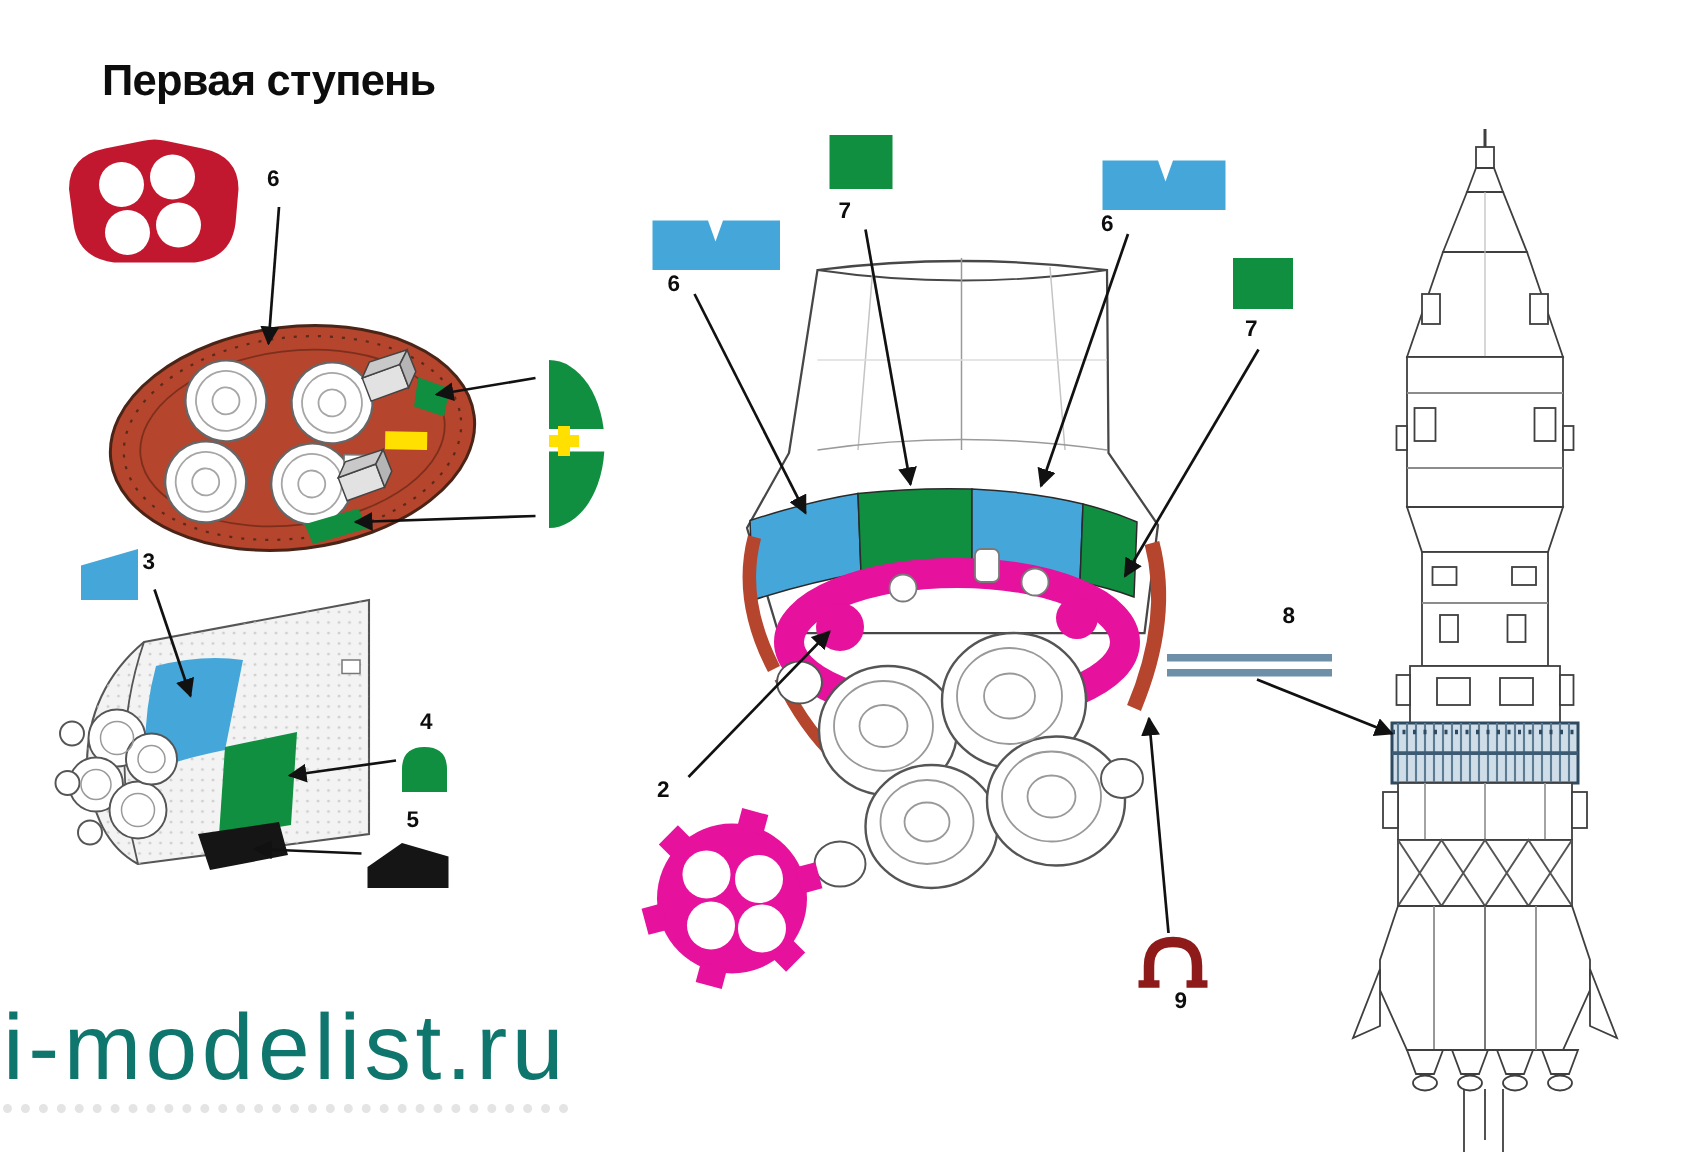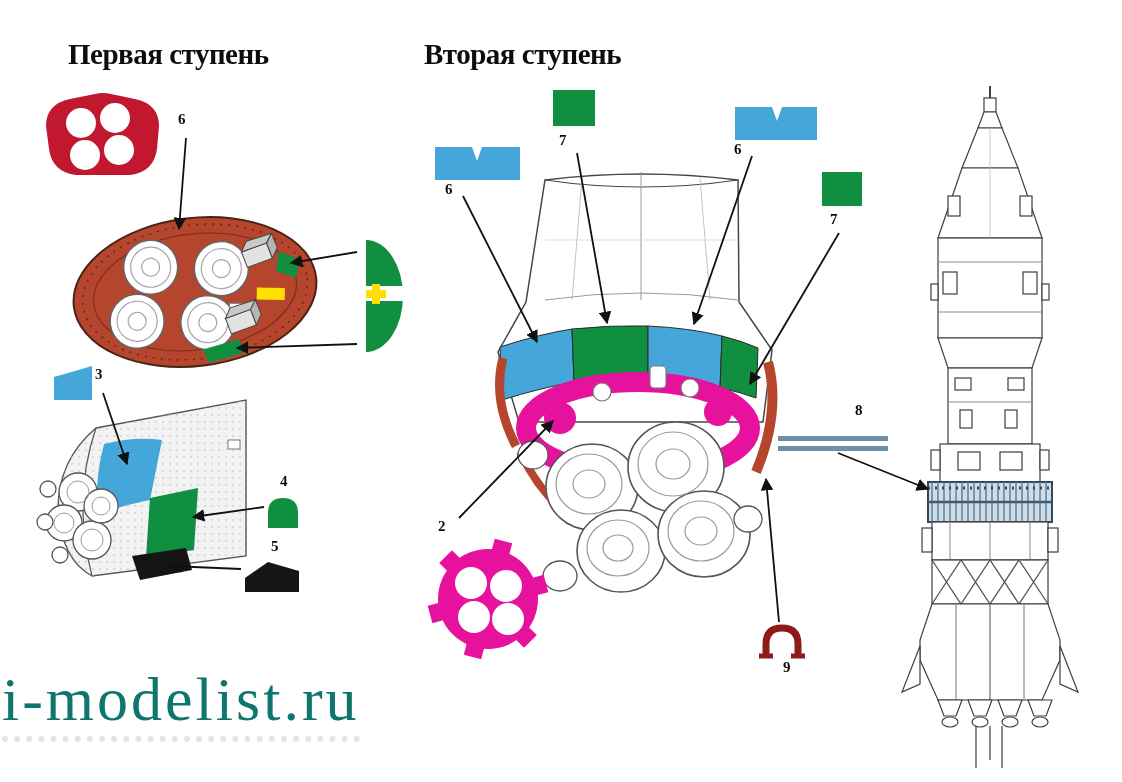--- a/index.html
+++ b/index.html
@@ -1,18 +1,18 @@
 <!DOCTYPE html>
 <html><head>
 <meta charset="utf-8">
 <style>
   * { margin:0; padding:0; box-sizing:border-box; }
   html,body { background:#ffffff; }
   body { font-family:"Liberation Sans", sans-serif; }
-  .canvas { position:relative; width:1122px; height:782px; background:#ffffff; overflow:hidden;font-family:Liberation Serif, serif; }
+  .canvas { position:relative; width:1122px; height:782px; background:#ffffff; overflow:hidden; }
   .art { position:absolute; left:0; top:0; }
   .title { position:absolute; font-size:29px; font-weight:700; color:#0d0d0d; white-space:nowrap; letter-spacing:-0.5px; }
   .callout { position:absolute; font-size:15px; font-weight:700; color:#0d0d0d; line-height:1; }
   .watermark {
     position:absolute; left:2px; top:668px;
     font-size:62px; color:#0f766e; letter-spacing:3px; line-height:1;
     border-bottom:6px dotted #e4e4e4; padding-bottom:6px; white-space:nowrap;
   }
 </style>
 </head>
@@ -291,21 +291,20 @@
       <line x1="577" y1="153" x2="607" y2="323" marker-end="url(#ah)"></line>
       <line x1="752" y1="156" x2="694" y2="324" marker-end="url(#ah)"></line>
       <line x1="839" y1="233" x2="750" y2="384" marker-end="url(#ah)"></line>
       <line x1="459" y1="518" x2="553" y2="421" marker-end="url(#ah)"></line>
       <line x1="779" y1="622" x2="766" y2="479" marker-end="url(#ah)"></line>
       <line x1="838" y1="453" x2="928" y2="489" marker-end="url(#ah)"></line>
     </g>
   </svg>
 
   <div class="title" style="left:68px; top:38px;">Первая ступень</div>
-  <div class="title" style="left:424px; top:38px;">Вторая ступень</div>
 
   <div class="callout" style="left:178px; top:112px;">6</div>
   <div class="callout" style="left:95px;  top:367px;">3</div>
   <div class="callout" style="left:280px; top:474px;">4</div>
   <div class="callout" style="left:271px; top:539px;">5</div>
 
   <div class="callout" style="left:445px; top:182px;">6</div>
   <div class="callout" style="left:559px; top:133px;">7</div>
   <div class="callout" style="left:734px; top:142px;">6</div>
   <div class="callout" style="left:830px; top:212px;">7</div>

